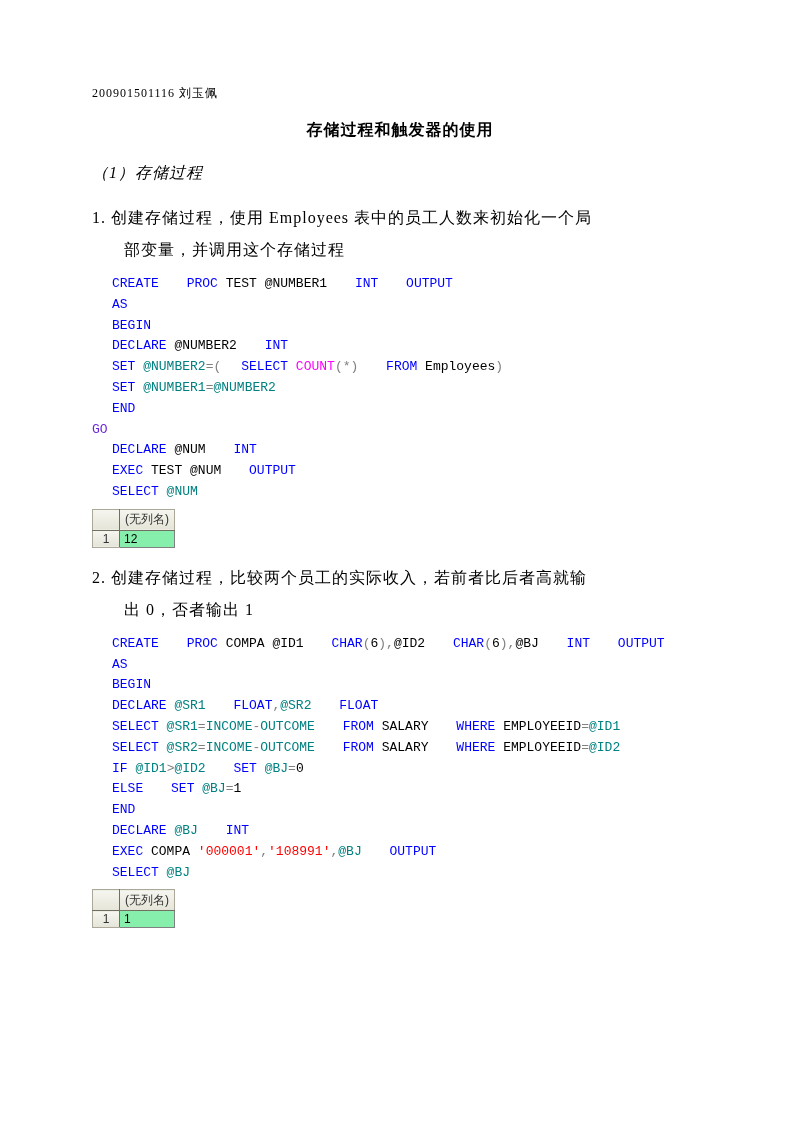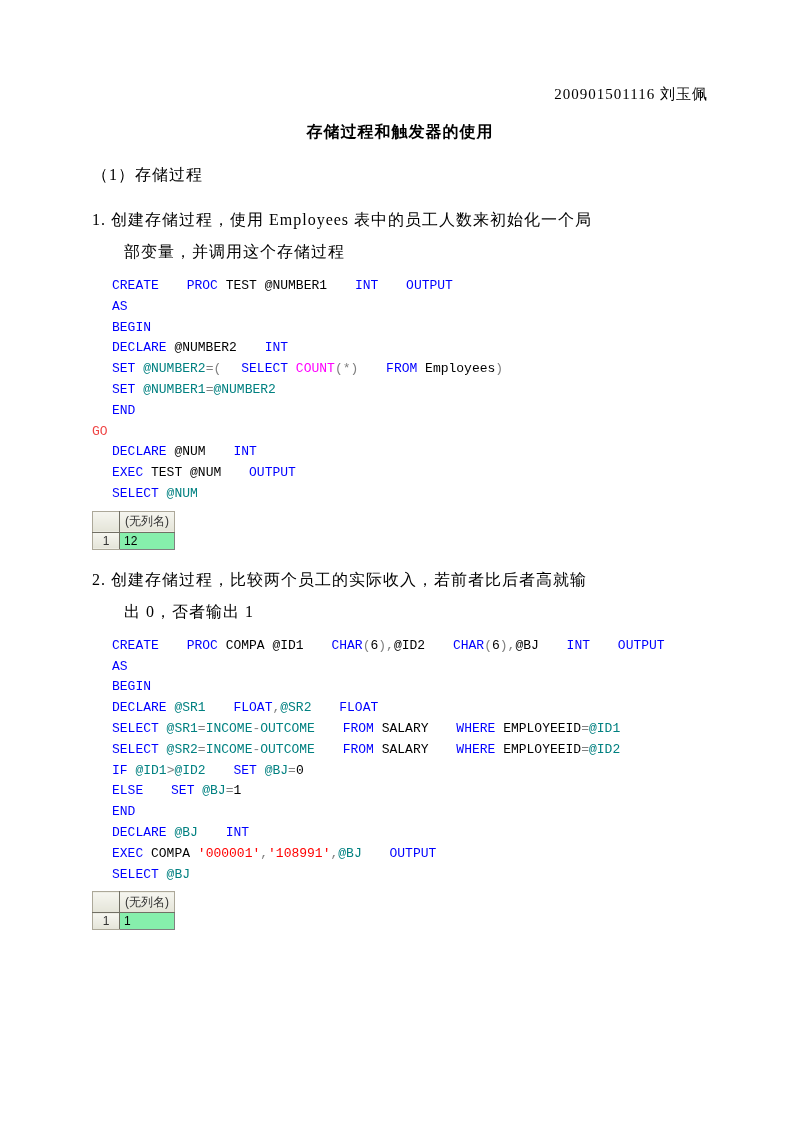--- a/index.html
+++ b/index.html
@@ -6,36 +6,37 @@
     margin: 0;
     padding: 0;
     background: #fff;
     font-family: "SimSun", "宋体", serif;
     width: 800px;
   }
   .page {
     padding: 85px 92px 50px 92px;
   }
   .header-id {
-    text-align: right;
-    font-size: 15px;
+    text-align: left;
+    font-size: 12px;
     margin-bottom: 18px;
     letter-spacing: 1px;
   }
   .title {
     text-align: center;
     font-size: 16px;
     font-weight: bold;
     margin-bottom: 22px;
     letter-spacing: 1px;
   }
   .section-label {
     font-size: 16px;
     margin: 10px 0 18px 0;
     letter-spacing: 1px;
+    font-style: italic;
   }
   .task {
     font-size: 16px;
     line-height: 2.0;
     margin: 4px 0 8px 0;
     letter-spacing: 1px;
   }
   .task-cont {
     padding-left: 32px;
   }
@@ -44,21 +45,21 @@
     font-size: 13px;
     line-height: 1.6;
     white-space: pre;
     margin: 2px 0 6px 0;
   }
   .kw { color: #0000FF; margin-left: 20px; }
   .fn { color: #FF00FF; }
   .gray { color: #808080; }
   .teal { color: #008080; }
   .str { color: #FF0000; }
-  .black { color: #ef4444; }
+  .black { color: #6d28d9; }
 
   .result-table {
     border-collapse: collapse;
     margin: 6px 0 14px 0;
   }
   .result-table td, .result-table th {
     font-family: "Microsoft YaHei", Arial, sans-serif;
     font-size: 12px;
   }
   .rt-corner {

